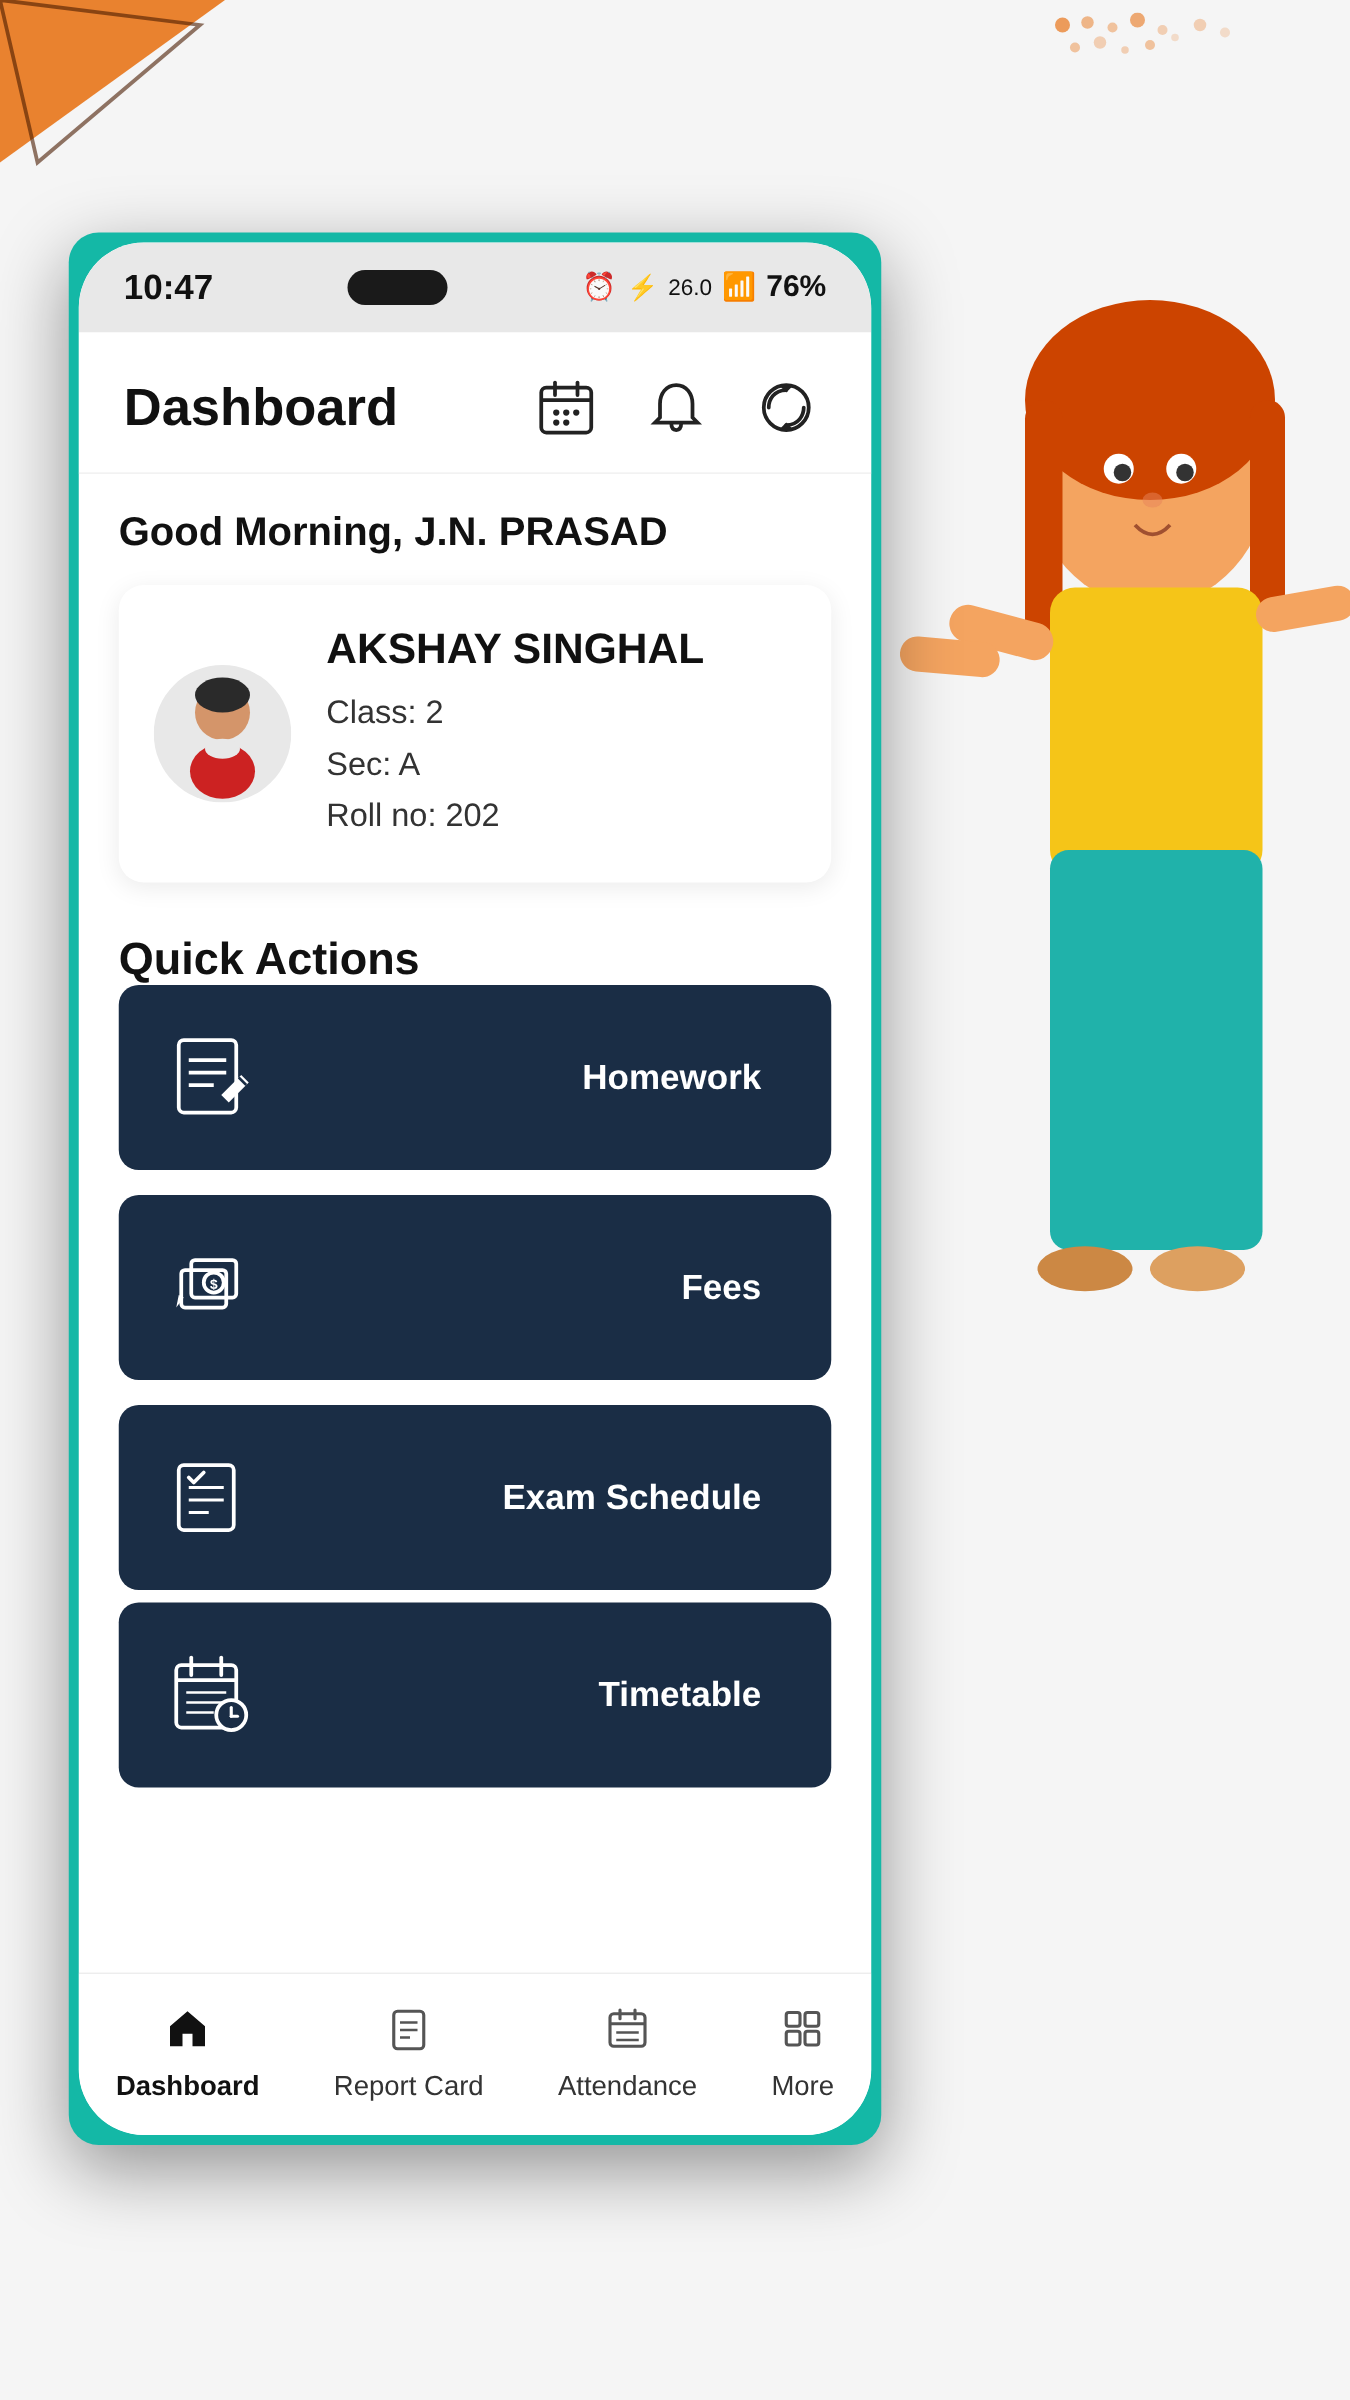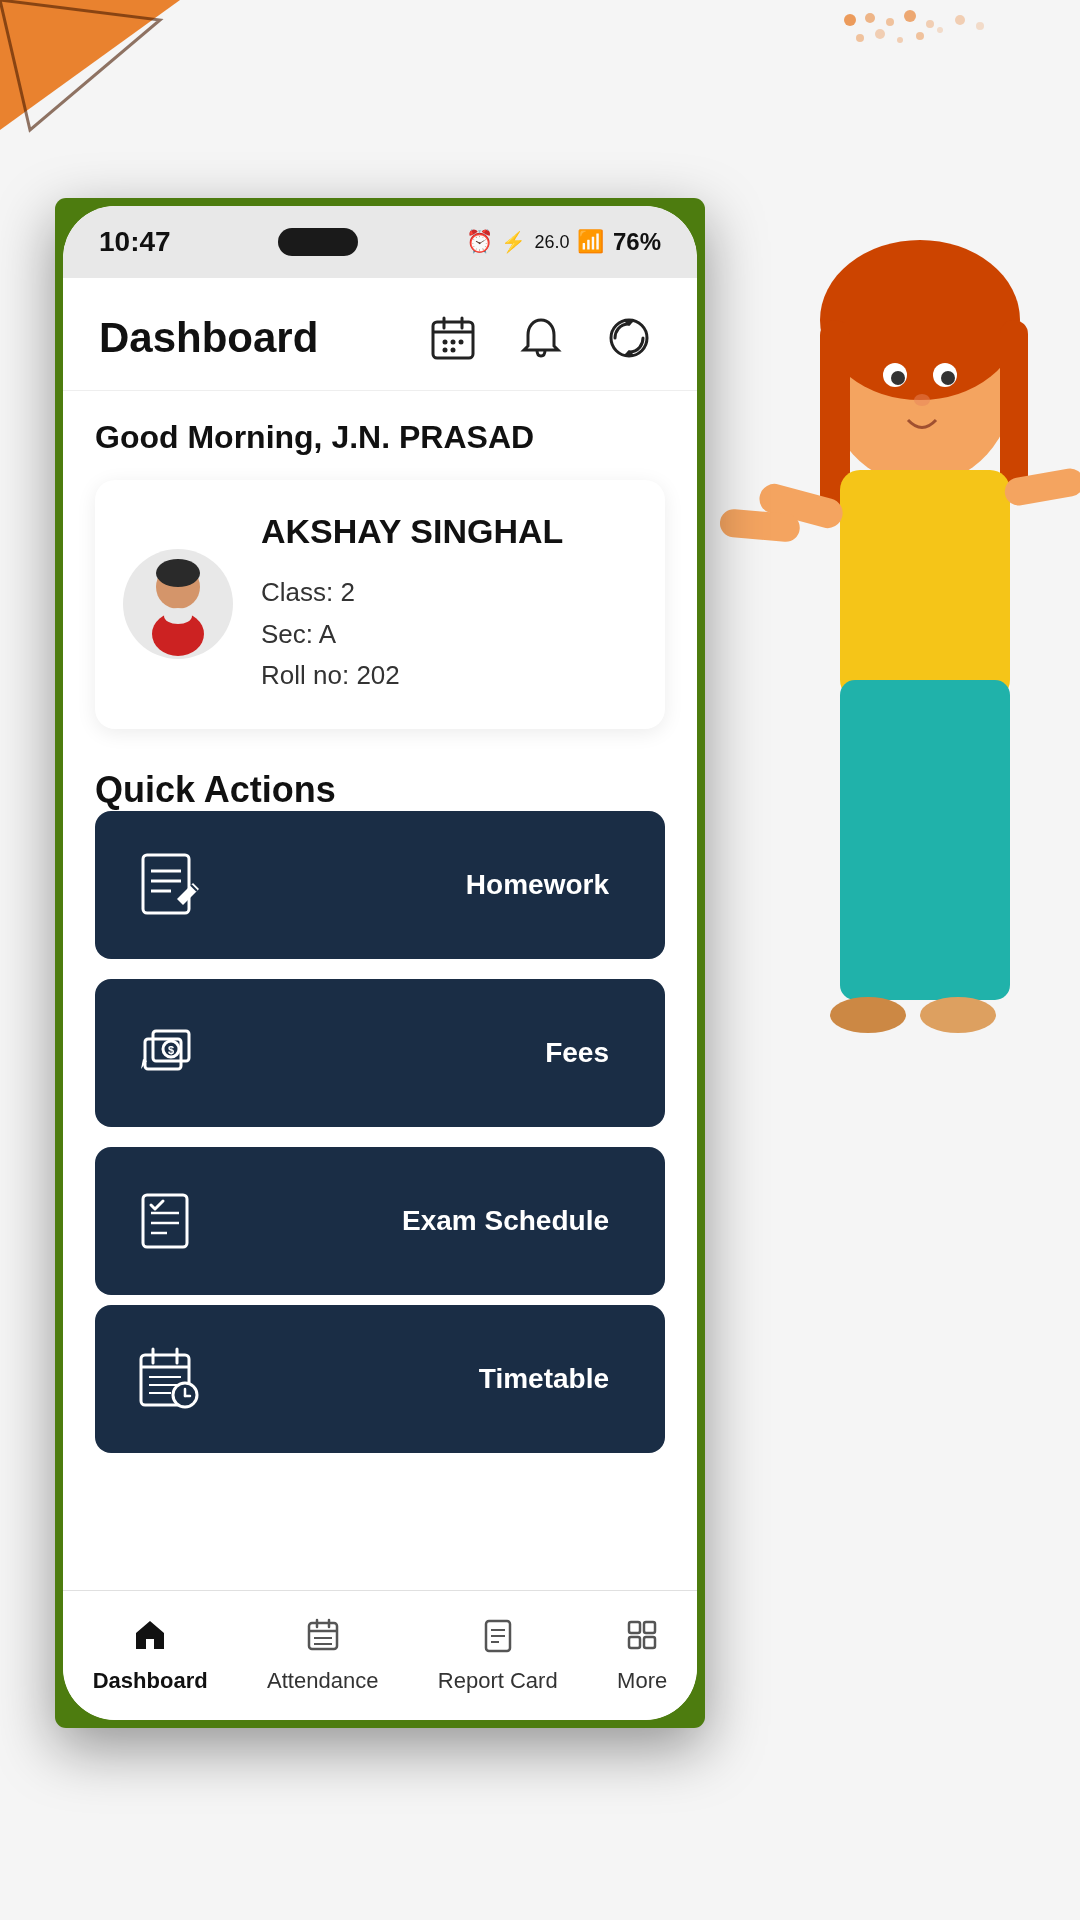--- a/index.html
+++ b/index.html
@@ -35,26 +35,26 @@
       right: 0;
       top: 160px;
       width: 440px;
       height: 1200px;
       z-index: 1;
     }
 
     
     .phone-frame {
       position: absolute;
-      top: 198px;
+      top: 186px;
       left: 55px;
       width: 650px;
       height: 1530px;
-      background: #4d7c0f;
-      border-radius: 11px;
+      background: #14b8a6;
+      border-radius: 24px;
       padding: 8px;
       z-index: 10;
       box-shadow: 0 20px 60px rgba(0,0,0,0.4);
     }
 
     .phone-screen {
       width: 100%;
       height: 100%;
       background: #ffffff;
       border-radius: 52px;
@@ -156,21 +156,21 @@
     .student-avatar {
       width: 110px;
       height: 110px;
       flex-shrink: 0;
     }
     .student-info {}
     .student-name {
       font-size: 34px;
       font-weight: 700;
       color: #111;
-      margin-bottom: 21px;
+      margin-bottom: 10px;
       text-align: right;
     }
     .student-detail {
       font-size: 26px;
       color: #333;
       line-height: 1.6;
     }
 
     
     .section-title {
@@ -453,41 +453,41 @@
           <svg width="36" height="36" viewBox="0 0 36 36" fill="none">
             <path d="M4 16 L18 4 L32 16 L32 32 L22 32 L22 22 L14 22 L14 32 L4 32 Z" fill="#111"></path>
           </svg>
         </div>
         <span class="nav-label">Dashboard</span>
       </div>
 
       <div class="nav-item">
         <div class="nav-icon">
           <svg width="36" height="36" viewBox="0 0 36 36" fill="none">
+            <rect x="6" y="4" width="24" height="30" rx="3" stroke="#555" stroke-width="2.5" fill="none"></rect>
+            <line x1="11" y1="13" x2="25" y2="13" stroke="#555" stroke-width="2"></line>
+            <line x1="11" y1="19" x2="25" y2="19" stroke="#555" stroke-width="2"></line>
+            <line x1="11" y1="25" x2="19" y2="25" stroke="#555" stroke-width="2"></line>
+          </svg>
+        </div>
+        <span class="nav-label">Report Card</span>
+      </div>
+
+      <div class="nav-item">
+        <div class="nav-icon">
+          <svg width="36" height="36" viewBox="0 0 36 36" fill="none">
             <rect x="4" y="6" width="28" height="26" rx="3" stroke="#555" stroke-width="2.5" fill="none"></rect>
             <line x1="4" y1="14" x2="32" y2="14" stroke="#555" stroke-width="2.5"></line>
             <line x1="12" y1="3" x2="12" y2="10" stroke="#555" stroke-width="2.5" stroke-linecap="round"></line>
             <line x1="24" y1="3" x2="24" y2="10" stroke="#555" stroke-width="2.5" stroke-linecap="round"></line>
             <line x1="9" y1="21" x2="27" y2="21" stroke="#555" stroke-width="2"></line>
             <line x1="9" y1="27" x2="27" y2="27" stroke="#555" stroke-width="2"></line>
           </svg>
         </div>
         <span class="nav-label">Attendance</span>
-      </div>
-
-      <div class="nav-item">
-        <div class="nav-icon">
-          <svg width="36" height="36" viewBox="0 0 36 36" fill="none">
-            <rect x="6" y="4" width="24" height="30" rx="3" stroke="#555" stroke-width="2.5" fill="none"></rect>
-            <line x1="11" y1="13" x2="25" y2="13" stroke="#555" stroke-width="2"></line>
-            <line x1="11" y1="19" x2="25" y2="19" stroke="#555" stroke-width="2"></line>
-            <line x1="11" y1="25" x2="19" y2="25" stroke="#555" stroke-width="2"></line>
-          </svg>
-        </div>
-        <span class="nav-label">Report Card</span>
       </div>
 
       <div class="nav-item">
         <div class="nav-icon">
           <svg width="36" height="36" viewBox="0 0 36 36" fill="none">
             <rect x="5" y="5" width="11" height="11" rx="2" stroke="#555" stroke-width="2.5" fill="none"></rect>
             <rect x="20" y="5" width="11" height="11" rx="2" stroke="#555" stroke-width="2.5" fill="none"></rect>
             <rect x="5" y="20" width="11" height="11" rx="2" stroke="#555" stroke-width="2.5" fill="none"></rect>
             <rect x="20" y="20" width="11" height="11" rx="2" stroke="#555" stroke-width="2.5" fill="none"></rect>
           </svg>

